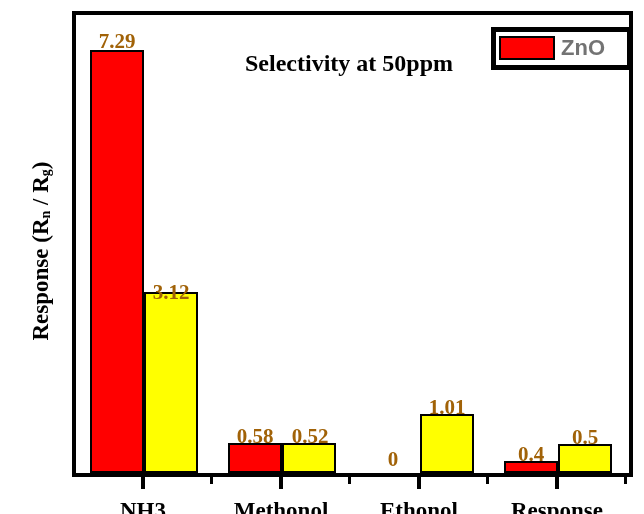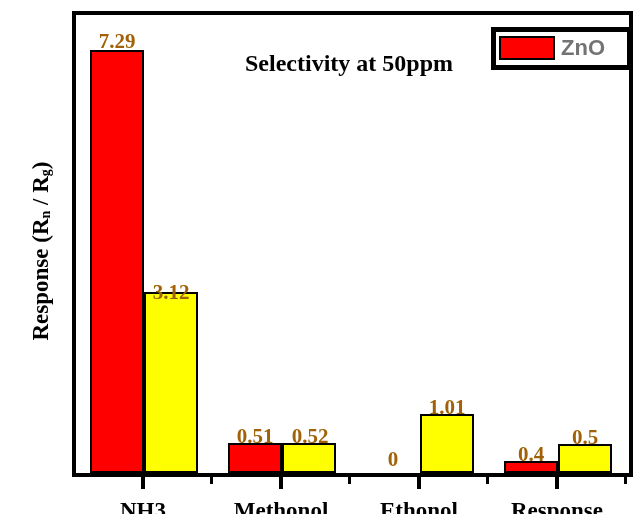--- a/index.html
+++ b/index.html
@@ -216,21 +216,21 @@
       <div class="bar yellow" style="left:344px; width:54px; height:59px;"></div>
 
       <div class="bar red" style="left:428px; width:54px; height:12px;"></div>
       <div class="bar yellow" style="left:482px; width:54px; height:29px;"></div>
     </div>
   </div>
 
   <div class="bar-label" style="left:117px; top:29px;">7.29</div>
   <div class="bar-label" style="left:171px; top:271px;margin-top:9px;">3.12</div>
 
-  <div class="bar-label" style="left:255px; top:424px;">0.51</div>
+  <div class="bar-label" style="left:255px; top:424px;">0.58</div>
   <div class="bar-label" style="left:310px; top:424px;">0.52</div>
 
   <div class="bar-label" style="left:393px; top:447px;">0</div>
   <div class="bar-label" style="left:447px; top:395px;font-family:Liberation Serif, serif;">1.01</div>
 
   <div class="bar-label" style="left:531px; top:442px;">0.4</div>
   <div class="bar-label" style="left:585px; top:425px;">0.5</div>
 
   <div class="xtick-major" style="left:141px;"></div>
   <div class="xtick-major" style="left:279px;"></div>

